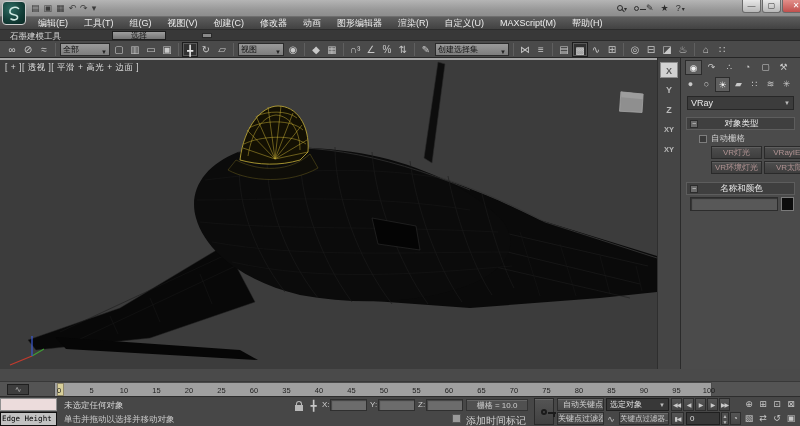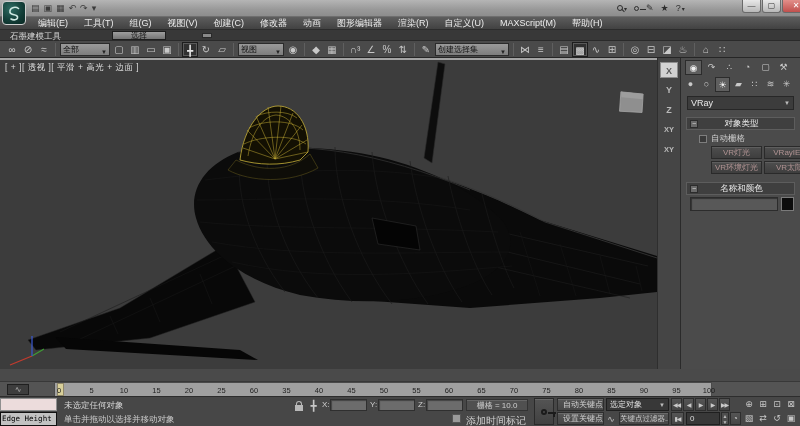--- a/index.html
+++ b/index.html
@@ -446,21 +446,21 @@
     <div class="coord-field" style="left:378px"></div>
     <span class="coord-label" style="left:418px">Z:</span>
     <div class="coord-field" style="left:426px"></div>
     <div id="grid-box">栅格 = 10.0</div>
     <span id="timetag-check"></span>
     <span id="timetag-label">添加时间标记</span>
     <div id="bigkey">
         <span class="keybig"></span>
       </div>
     <div class="sbtn" id="autokey-btn">自动关键点</div>
-    <div class="sbtn" id="setkey-btn">设置关键点</div>
+    <div class="sbtn" id="setkey-btn">关键点过滤器</div>
     <div id="keyfilter-dd">
       <span>选定对象</span>
       <span class="arw">▼</span>
     </div>
     <span id="curve-mini">∿</span>
     <div class="sbtn" id="keyfilters-btn">关键点过滤器...</div>
     <div id="playback">
         <span class="pbtn">◀◀</span>
         <span class="pbtn">◀</span>
         <span class="pbtn">▶</span>

